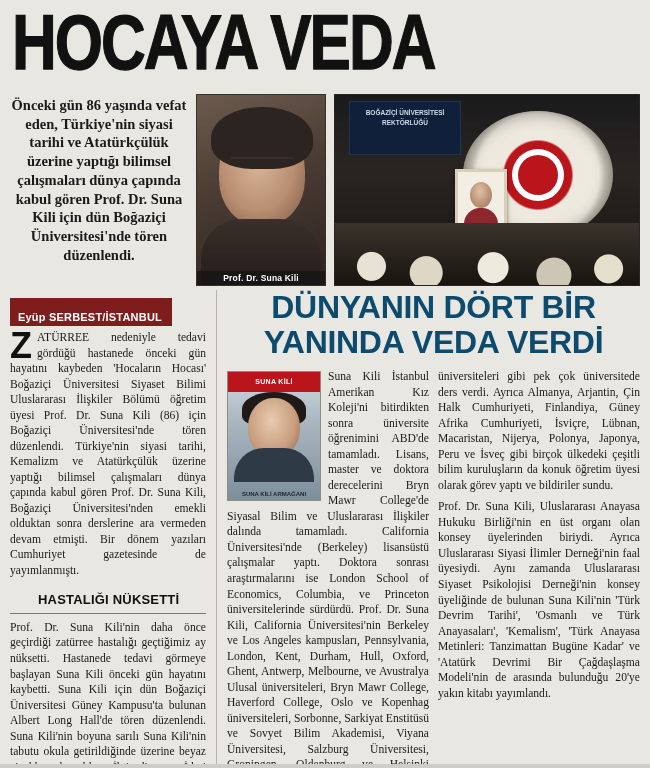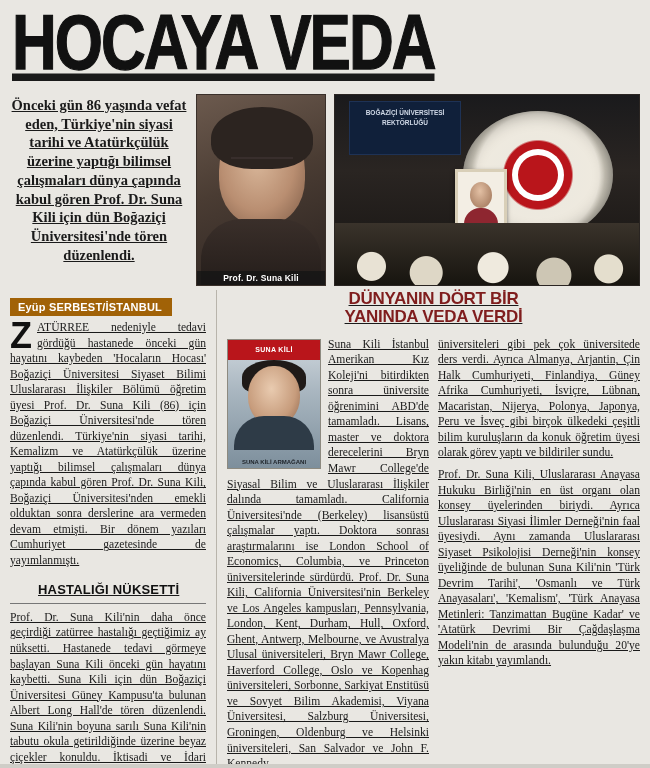--- a/index.html
+++ b/index.html
@@ -8,21 +8,20 @@
     background:#e9e7e2;
     font-family:"Liberation Serif", serif;
     color:#1a1a1a;
     overflow:hidden;
     position:relative;
   }
   .page{
     position:absolute;inset:0;
     padding:6px 10px 0 10px;
     box-sizing:border-box;
-    text-decoration:underline;
   }
   
   .masthead{
     font-family:"Liberation Sans", sans-serif;
     font-weight:bold;
     font-size:62px;
     line-height:0.95;
     letter-spacing:-2px;
     color:#111;
     text-align:left;
@@ -132,26 +131,26 @@
     width:22px;height:26px;border-radius:50%;
     background:radial-gradient(ellipse at 45% 35%, #e3c0a4, #9a6f53);
   }
   .scene-frame .f-body{
     position:absolute;left:50%;bottom:2px;transform:translateX(-50%);
     width:34px;height:18px;border-radius:16px 16px 0 0;background:#8e2630;
   }
   
   .byline-bar{
     display:inline-block;
-    background:#a16207;
+    background:#7f1d1d;
     color:#fff;
     font-family:"Liberation Sans", sans-serif;
     font-weight:bold;
     font-size:11px;
-    padding:3px 10px 3px 8px;
+    padding:13px 10px 3px 8px;
     margin:10px 0 4px 0;
     letter-spacing:.2px;
   }
   .cols{
     display:flex;
     gap:10px;
     margin-top:2px;
     align-items:flex-start;
   }
   .col-left{ width:196px; }
@@ -182,26 +181,26 @@
     letter-spacing:.2px;
     margin:12px 0 5px 0;
     color:#111;
     padding-left:28px;
   }
   .sub-rule{height:1px;background:#777;margin:0 0 6px 0;}
   
   .right-head{
     font-family:"Liberation Sans", sans-serif;
     font-weight:bold;
-    font-size:17px;
+    font-size:32px;
     line-height:1.08;
     text-align:center;
     letter-spacing:-0.3px;
     margin:2px 0 10px 0;
-    color:#7f1d1d;
+    color:#0c4a6e;
   }
   .twocol{
     display:flex;gap:9px;align-items:flex-start;
   }
   .tc{flex:1;}
   .book-wrap{
     float:left;
     width:92px;height:128px;
     margin:2px 7px 4px 0;
     border:1px solid #8d8a80;

